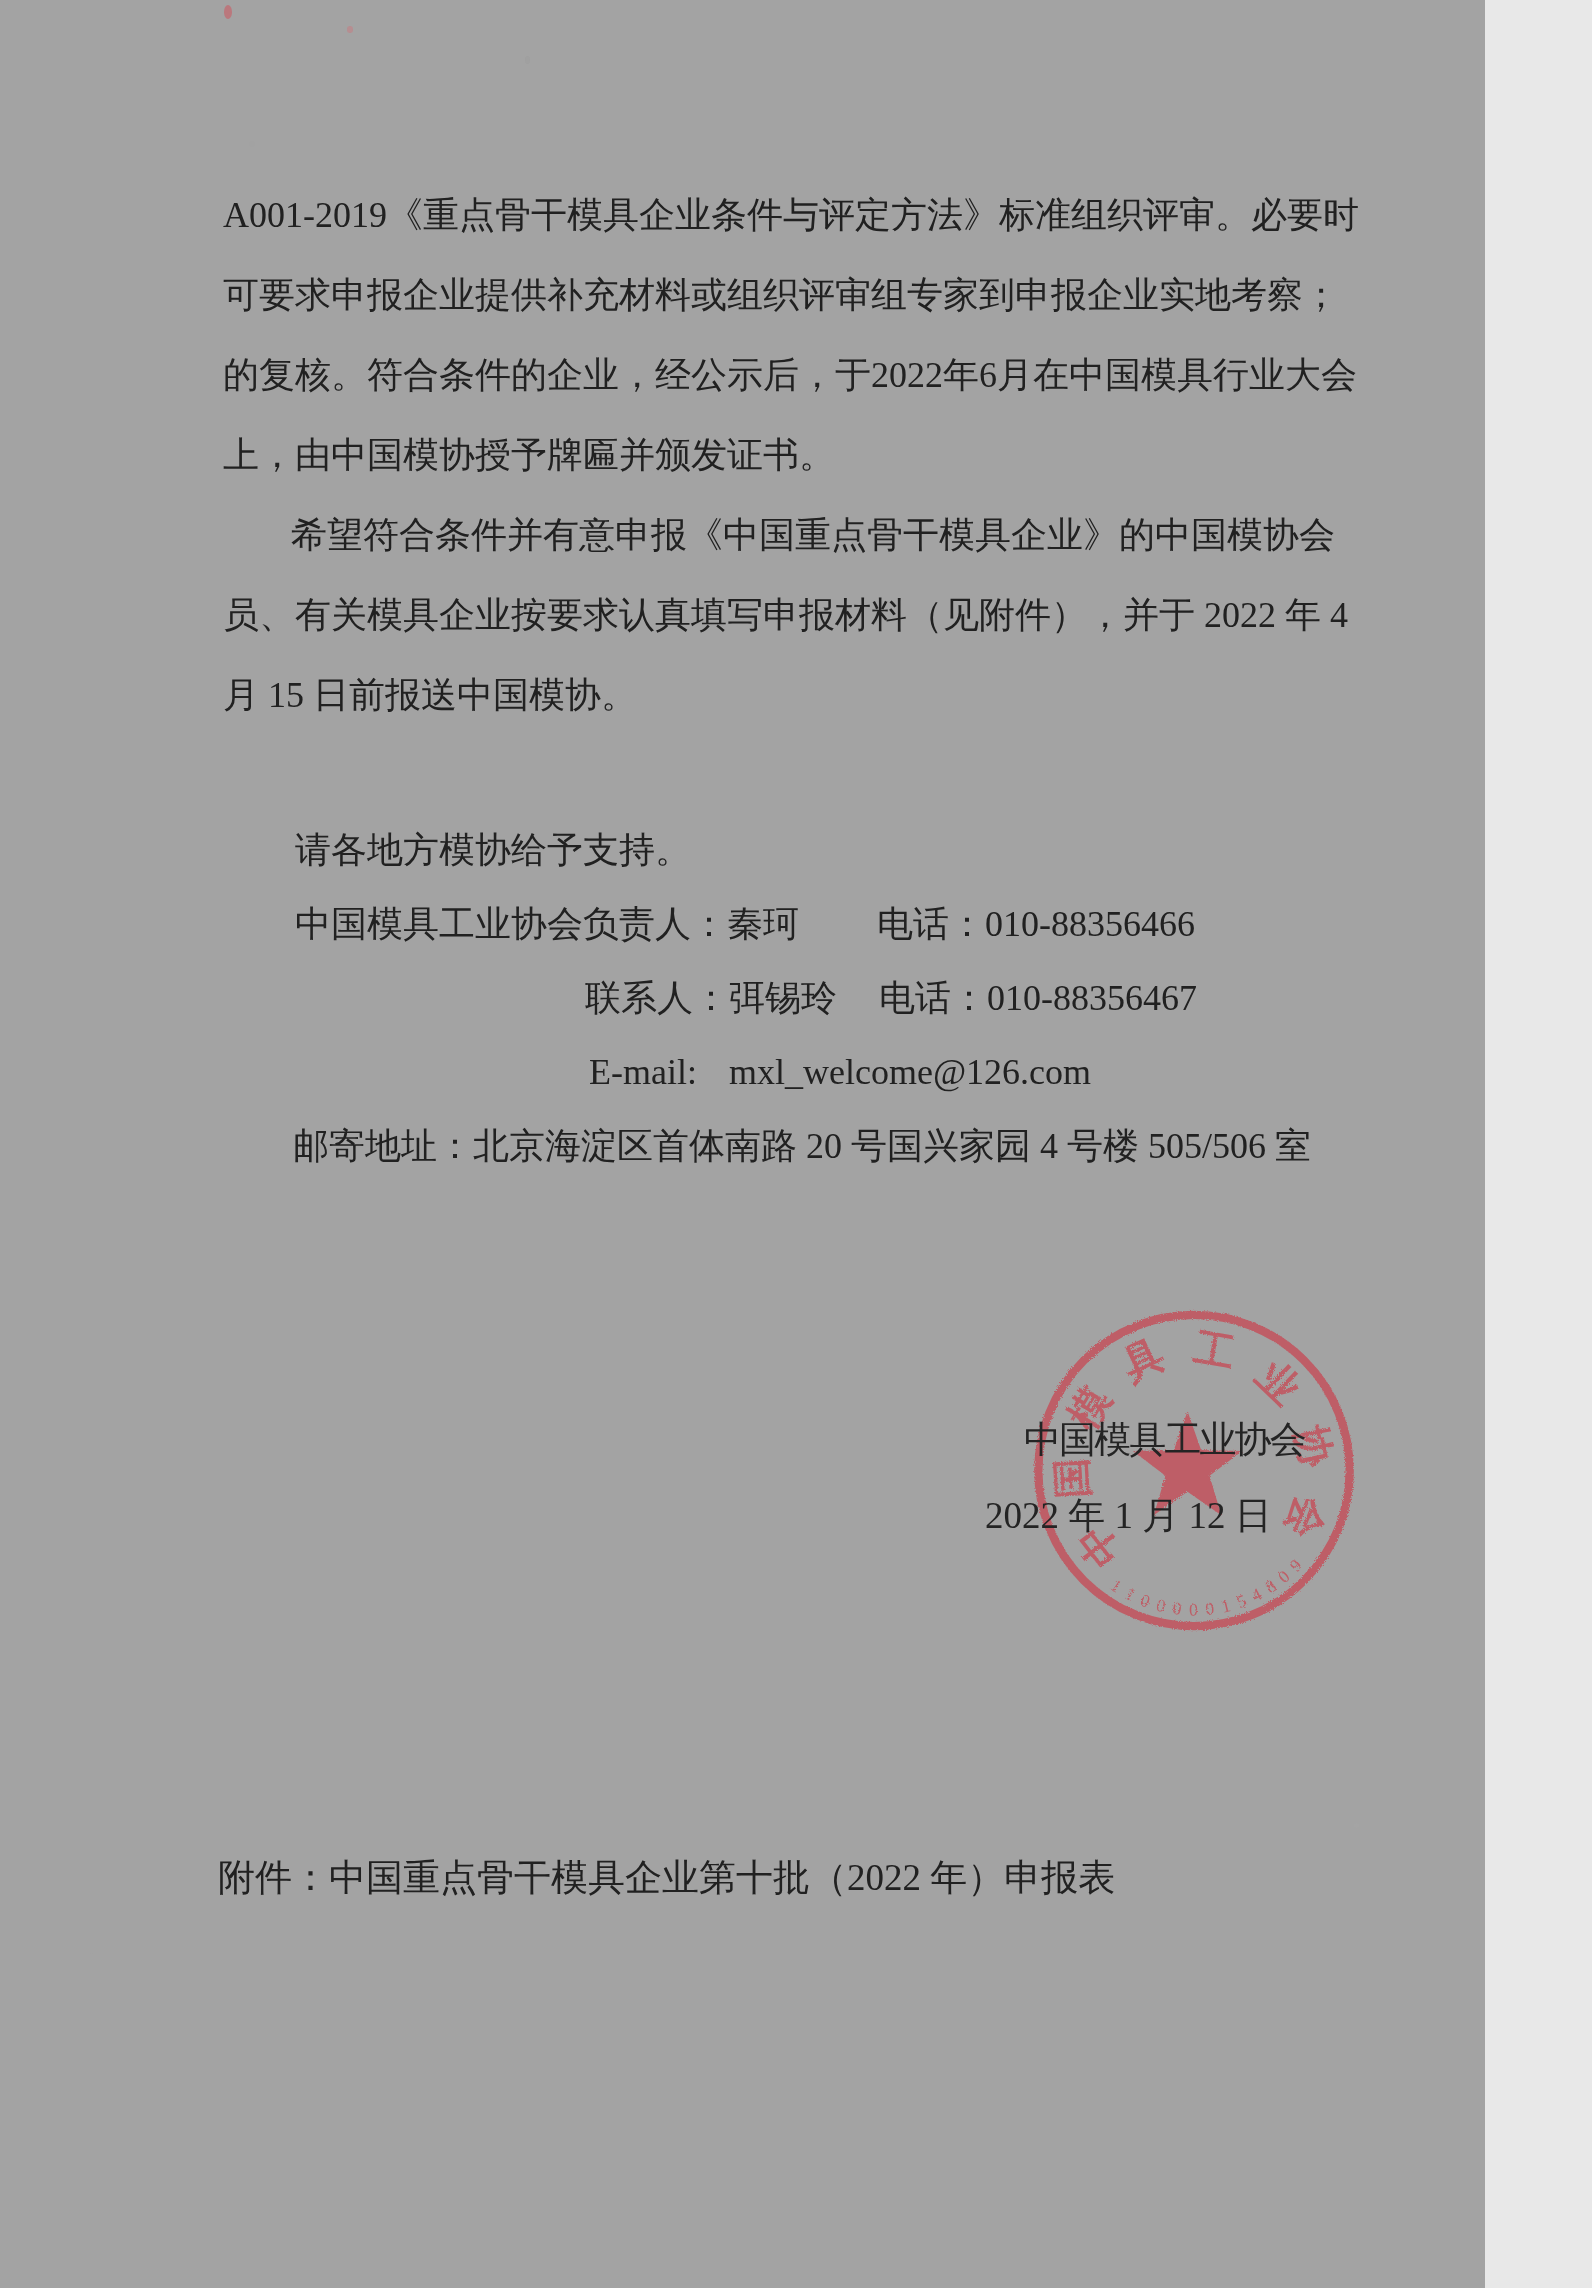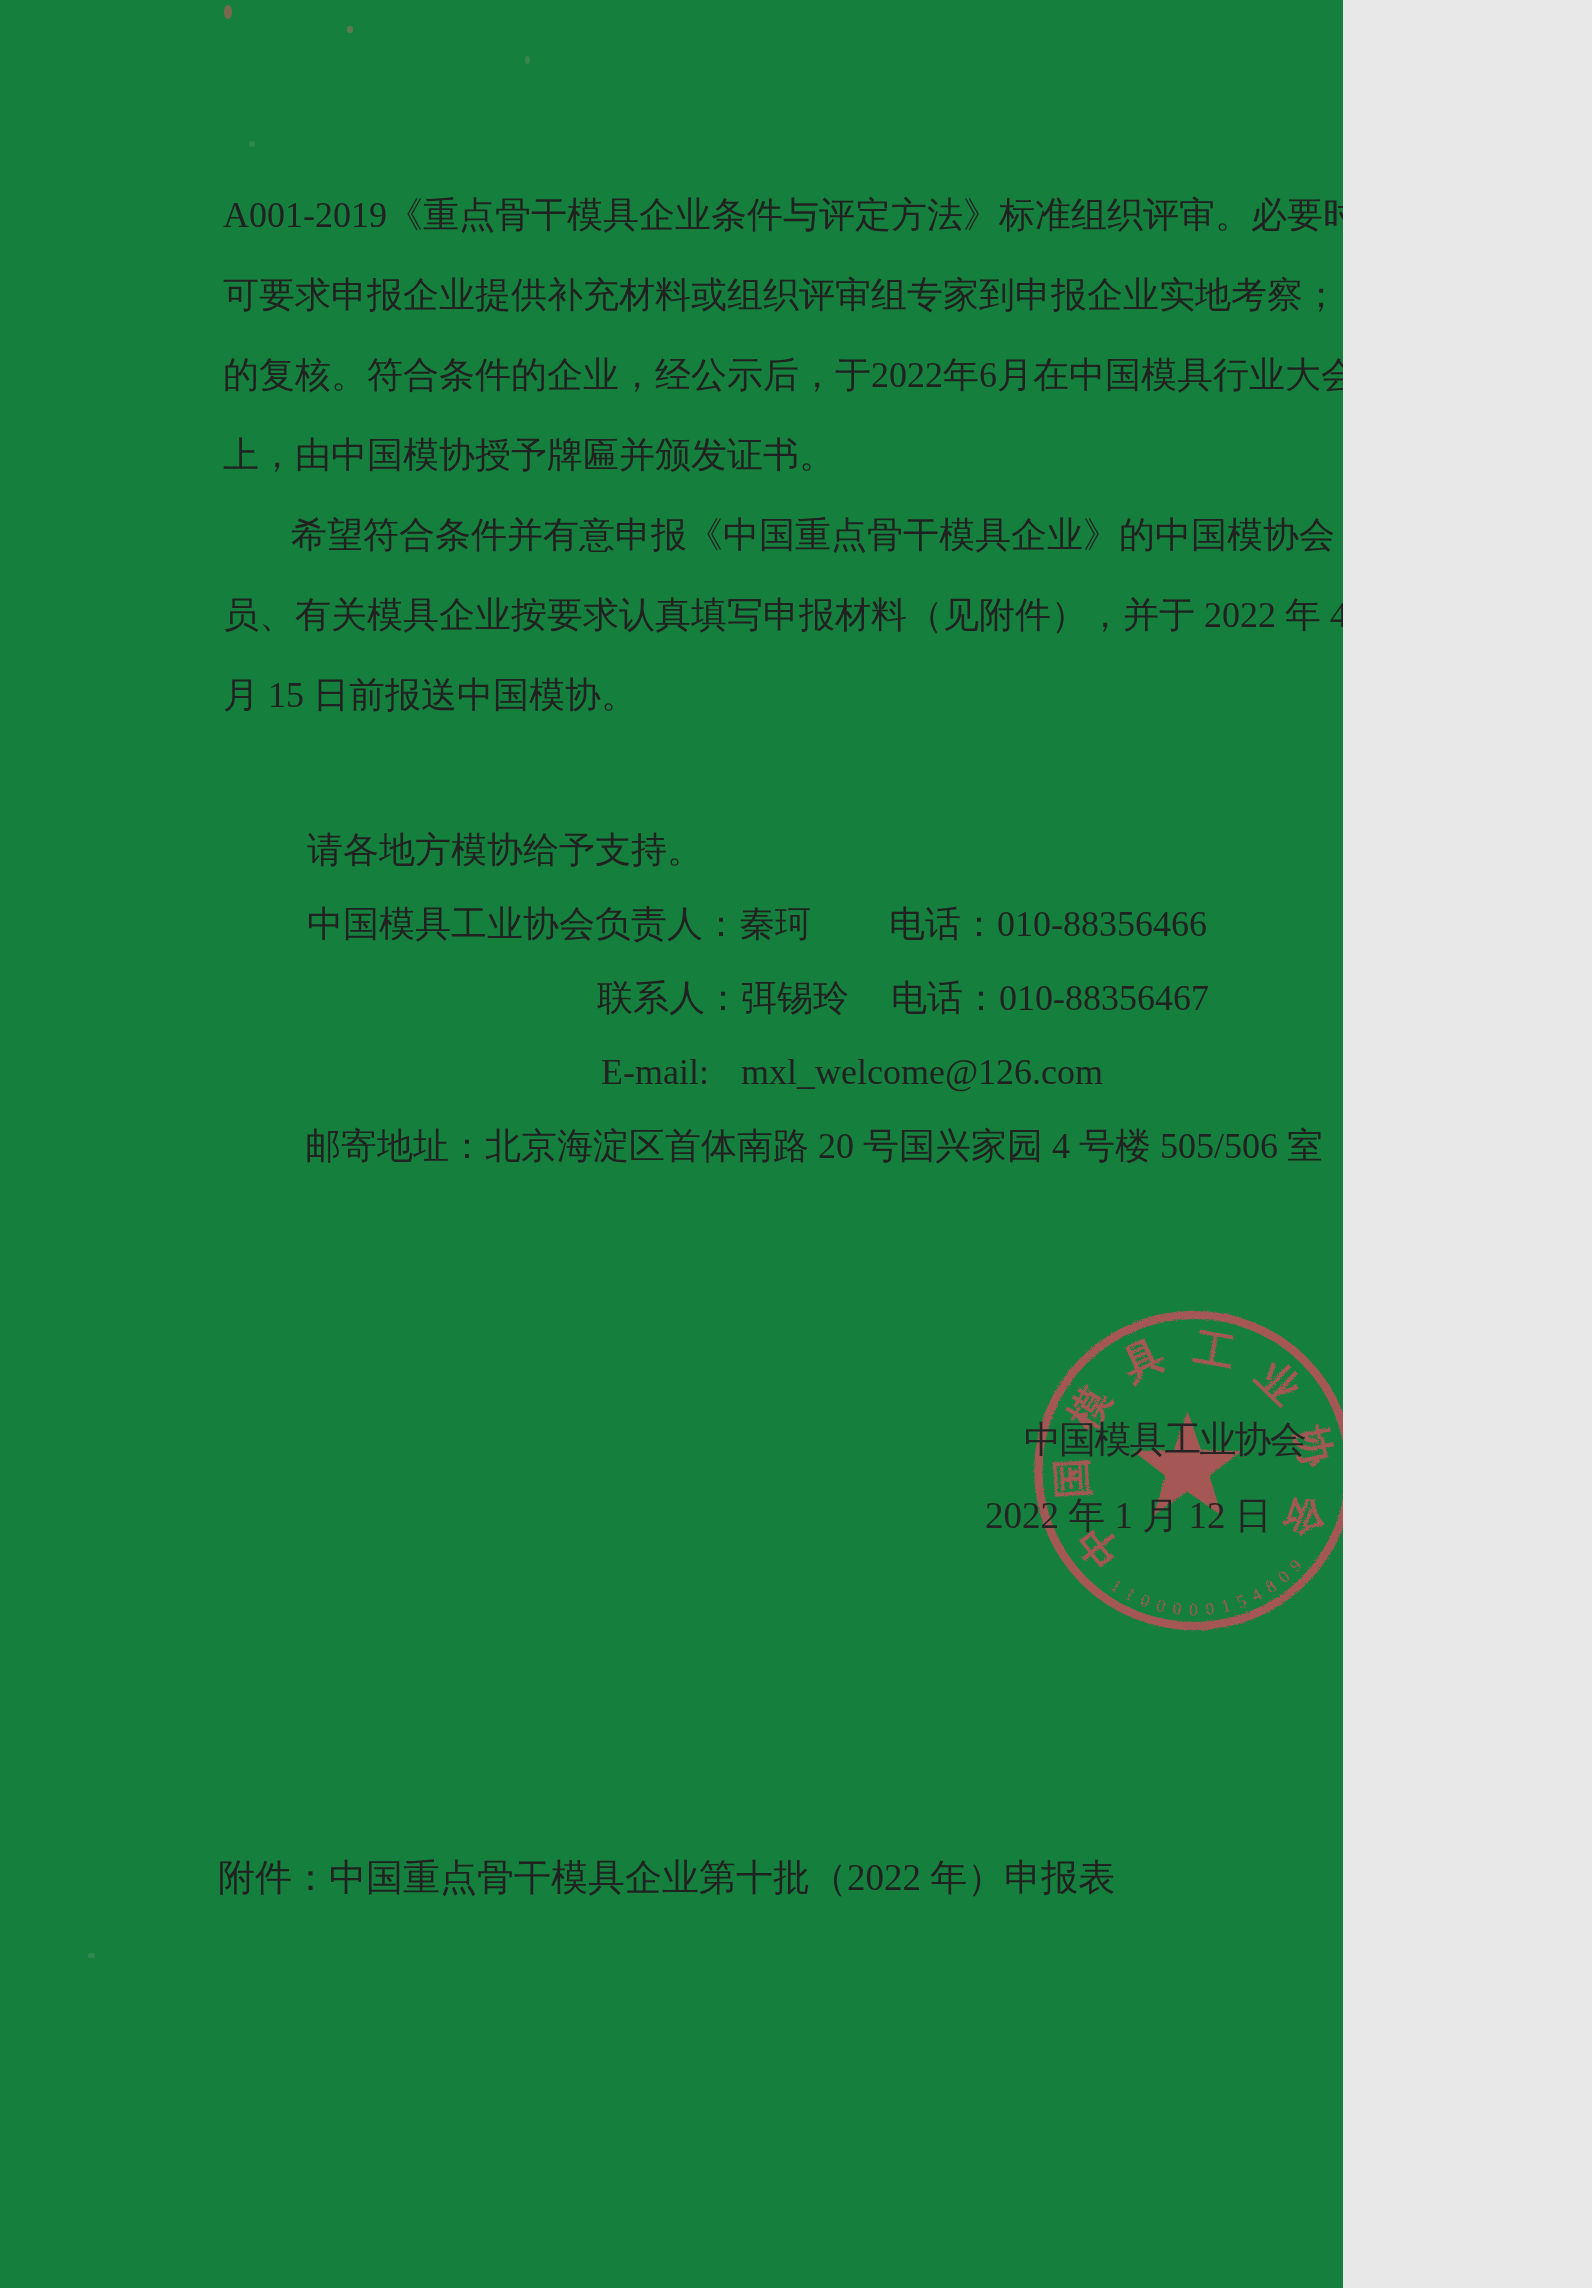--- a/index.html
+++ b/index.html
@@ -1,33 +1,33 @@
 <!DOCTYPE html>
 <html style="font-size:15px"><head>
 <meta charset="utf-8">
 <style>
   html,body{margin:0;padding:0;background:#e8e8e8;}
   .page{
     position:relative;
-    width:1343px;height:2288px;
-    background:#15803d;
+    width:1485px;height:2288px;
+    background:#a3a3a3;
     overflow:hidden;
     font-family:"Liberation Serif","DejaVu Serif",serif;
     color:#212121;
   }
   
   .body-block{
     position:absolute;left:223px;top:175px;width:1206px;
     font-size:36px;line-height:80px;white-space:nowrap;
   }
   .body-block .line{height:80px;}
   .ind-2em{padding-left:68px;}
   
   .close-block{
-    position:absolute;left:235px;top:813px;width:1206px;
+    position:absolute;left:223px;top:813px;width:1206px;
     font-size:36px;line-height:74px;white-space:nowrap;
   }
   .close-block .line{height:74px;}
   .ind-support{padding-left:72px;}
   .ind-contact{padding-left:362px;}
   .ind-email{padding-left:366px;}
   .ind-addr{padding-left:70px;}
   .gap-84{display:inline-block;width:78px;}
   .gap-45{display:inline-block;width:42px;}
   .gap-34{display:inline-block;width:32px;}

